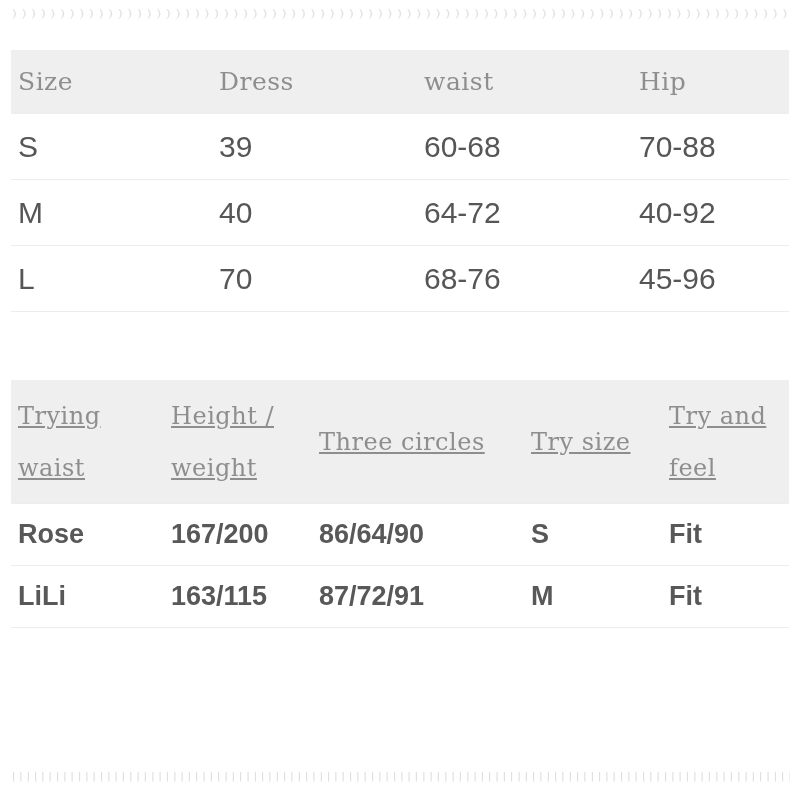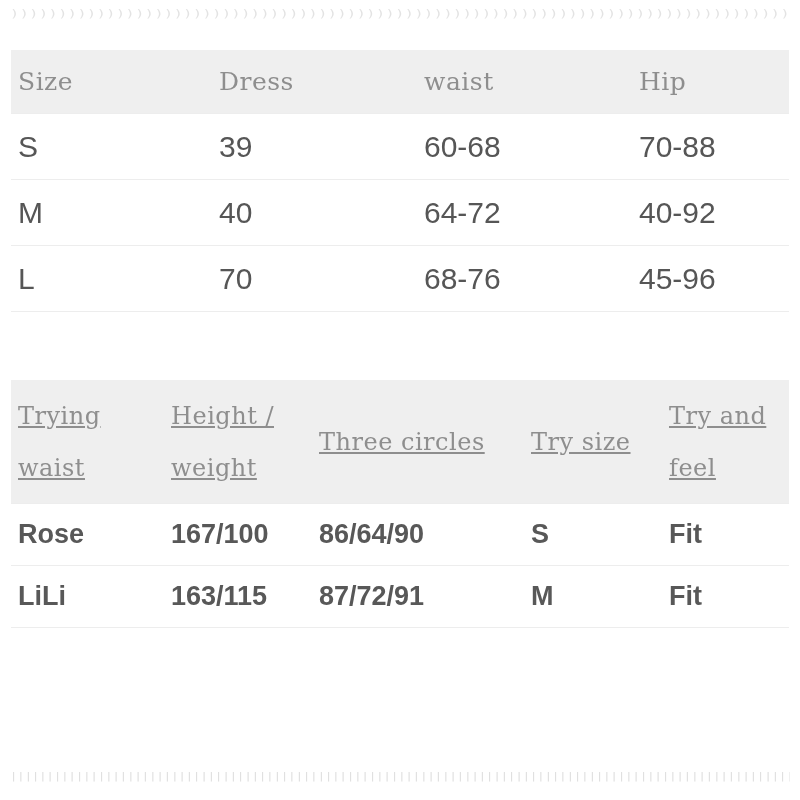--- a/index.html
+++ b/index.html
@@ -211,21 +211,21 @@
         <th class="c-center">Try size</th>
         <th class="c-center wrap-head">
           <div>Try and</div>
           <div>feel</div>
         </th>
       </tr>
     </thead>
     <tbody>
       <tr>
         <td class="c-left">Rose</td>
-        <td class="c-center">167/100</td>
+        <td class="c-center">167/200</td>
         <td class="c-center">86/64/90</td>
         <td class="c-center">S</td>
         <td class="c-center">Fit</td>
       </tr>
       <tr>
         <td class="c-left">LiLi</td>
         <td class="c-center">163/115</td>
         <td class="c-center">87/72/91</td>
         <td class="c-center">M</td>
         <td class="c-center">Fit</td>

